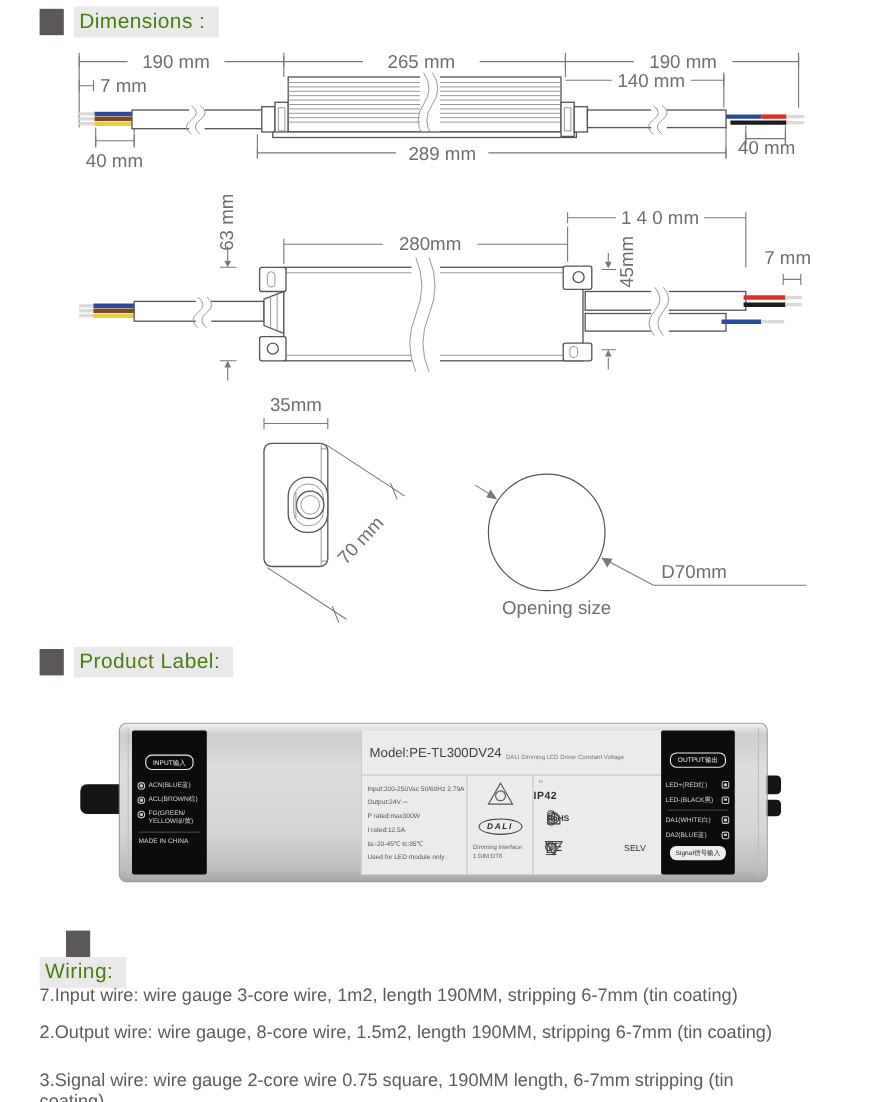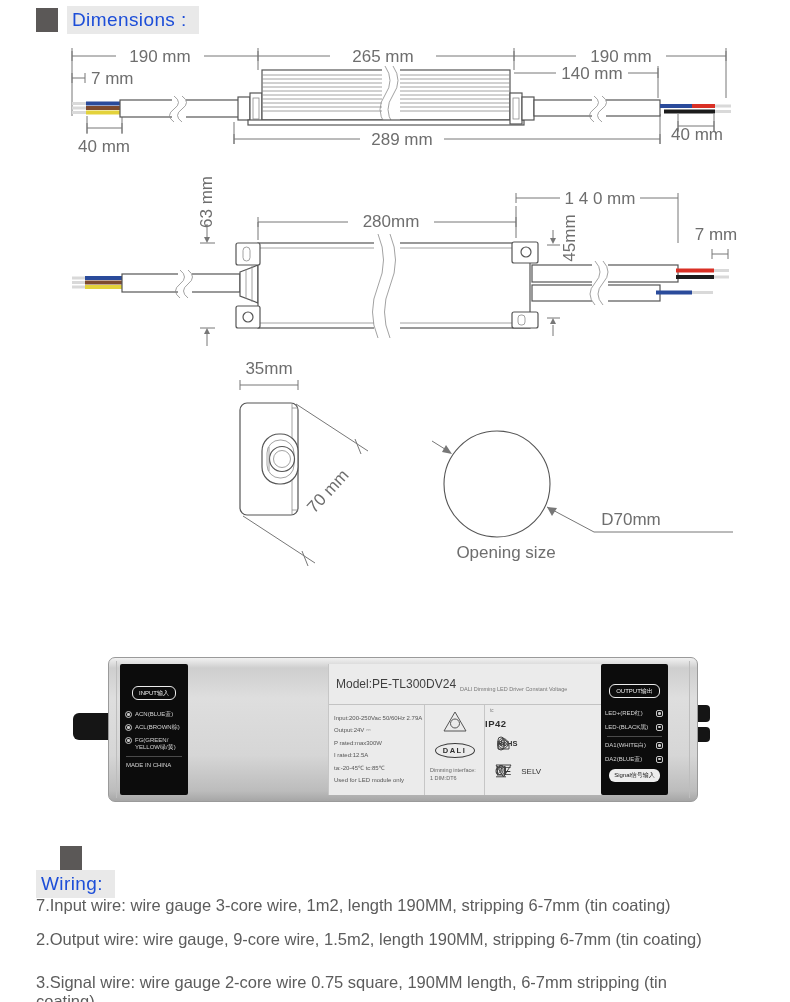--- a/index.html
+++ b/index.html
@@ -1,21 +1,21 @@
 <!DOCTYPE html>
 <html><head>
 <meta charset="utf-8">
 <style>
   html,body{margin:0;padding:0;background:#fff;}
   .page{position:relative;width:790px;height:1002px;background:#ffffff;overflow:hidden;
         font-family:"Liberation Sans",sans-serif;color:#555;}
   
   .sec-header{position:absolute;display:flex;align-items:center;}
   .sec-header .sq{width:22px;height:24px;background:#5b5857;margin-right:9px;}
-  .sec-header .hd{background:#e9e9e9;color:#1d4ed8;font-size:19px;line-height:25px;
+  .sec-header .hd{background:#e9e9e9;color:#4d7c0f;font-size:19px;line-height:25px;
                   padding:1px 12px 2px 5px;letter-spacing:.4px;}
   
   svg{position:absolute;left:0;overflow:visible;}
   .dim{font-size:17px;fill:#6e6e6e;}
   .ln{stroke:#777;stroke-width:1;fill:none;}
   .outl{stroke:#555;stroke-width:1.2;fill:#fff;}
   .thin{stroke:#8a8a8a;stroke-width:.8;fill:none;}
   .arr{fill:#777;}
   
   .stub{position:absolute;background:#151515;z-index:1;}
@@ -44,32 +44,32 @@
         border-left:1px solid #c6c6c6;border-right:1px solid #c6c6c6;}
   .model-row{height:40px;border-bottom:1px solid #c3c3c3;position:relative;}
   .model-text{position:absolute;left:7px;top:13px;font-size:12px;color:#3f3f3f;white-space:nowrap;}
   .model-sub{position:absolute;left:131px;top:22px;font-size:5.5px;color:#777;white-space:nowrap;}
   .spec-cols{display:flex;height:90px;}
   .col-specs{width:96px;border-right:1px solid #c6c6c6;padding:7px 2px 0 5px;box-sizing:border-box;}
   .spec-line{font-size:6px;color:#555;line-height:12.4px;white-space:nowrap;}
   .col-dali{width:60px;border-right:1px solid #c6c6c6;text-align:center;padding-top:5px;box-sizing:border-box;}
   .dali-oval{display:inline-block;margin-top:6px;border:1.2px solid #3d3d3d;border-radius:50%;
         width:38px;height:13px;line-height:13px;font-size:7.5px;font-weight:bold;
-        letter-spacing:1.5px;color:#2e2e2e;}
+        letter-spacing:1.5px;color:#2e2e2e;font-style:italic;}
   .dali-int{margin-top:8px;text-align:left;padding-left:5px;font-size:5.5px;color:#666;line-height:8px;white-space:nowrap;}
   .col-cert{flex:1;position:relative;}
   .tc-note{position:absolute;left:5px;top:3px;font-size:4.5px;color:#777;}
   .ip{position:absolute;left:0;right:0;top:13px;text-align:left;font-size:9.5px;
       font-weight:bold;color:#2e2e2e;letter-spacing:.5px;}
   .cert-row{position:absolute;display:flex;align-items:center;}
   .row1{top:34px;left:12px;gap:10px;}
   .row2{top:60px;left:10px;gap:9px;}
   .rohs{font-size:7.5px;font-weight:bold;color:#333;}
   .ce{font-size:11px;color:#333;letter-spacing:1px;}
-  .selv{font-size:8px;color:#333;font-weight:500;}
+  .selv{font-size:8px;color:#333;font-weight:500;margin-left:46px;}
   .cicon{display:block;}
   
   .wire-p{position:absolute;left:36px;width:676px;font-size:16.5px;color:#5c5c5c;line-height:19px;}
 </style>
 </head>
 <body>
 
 <div class="page">
 
   <div class="sec-header" style="left:36px;top:6px;">
@@ -216,20 +216,24 @@
       <circle cx="497" cy="129" r="53" fill="none" stroke="#555" stroke-width="1.1"></circle>
       <path class="ln" d="M432,86 L448,96"></path>
       <polygon class="arr" points="452,99 442,97 446,90"></polygon>
       <path class="ln" d="M547,152 L594,177 H733"></path>
       <polygon class="arr" points="547,152 557,153 552,161"></polygon>
     </g>
     <text class="dim" x="631" y="170" text-anchor="middle">D70mm</text>
     <text class="dim" x="506" y="203" text-anchor="middle">Opening size</text>
   </svg>
 
+  <div class="sec-header" style="left:36px;top:588px;">
+    <div class="sq"></div>
+    <div class="hd">Product Label:</div>
+  </div>
 
   <div class="stub" style="left:73px;top:713px;width:50px;height:27px;border-radius:6px 0 0 6px;"></div>
   <div class="stub" style="left:662px;top:705px;width:48px;height:17px;border-radius:0 4px 4px 0;"></div>
   <div class="stub" style="left:662px;top:727px;width:48px;height:15px;border-radius:0 4px 4px 0;"></div>
 
   <div class="label-body">
     <div class="cap-line" style="left:7px;"></div>
     <div class="cap-line" style="right:7px;"></div>
 
     <div class="panel panel-input">
@@ -339,16 +343,16 @@
       <div class="badge-signal">Signal信号输入</div>
     </div>
   </div>
 
   <div class="sec-header" style="left:36px;top:846px;flex-direction:column;">
     <div class="sq"></div>
     <div class="hd">Wiring:</div>
   </div>
 
   <p class="wire-p" style="top:879px;">7.Input wire: wire gauge 3-core wire, 1m2, length 190MM, stripping 6-7mm (tin coating)</p>
-  <p class="wire-p" style="top:913px;">2.Output wire: wire gauge, 9-core wire, 1.5m2, length 190MM, stripping 6-7mm (tin coating)</p>
+  <p class="wire-p" style="top:913px;">2.Output wire: wire gauge, 8-core wire, 1.5m2, length 190MM, stripping 6-7mm (tin coating)</p>
   <p class="wire-p" style="top:956px;">3.Signal wire: wire gauge 2-core wire 0.75 square, 190MM length, 6-7mm stripping (tin coating)</p>
 
 </div>
 
 </body></html>

